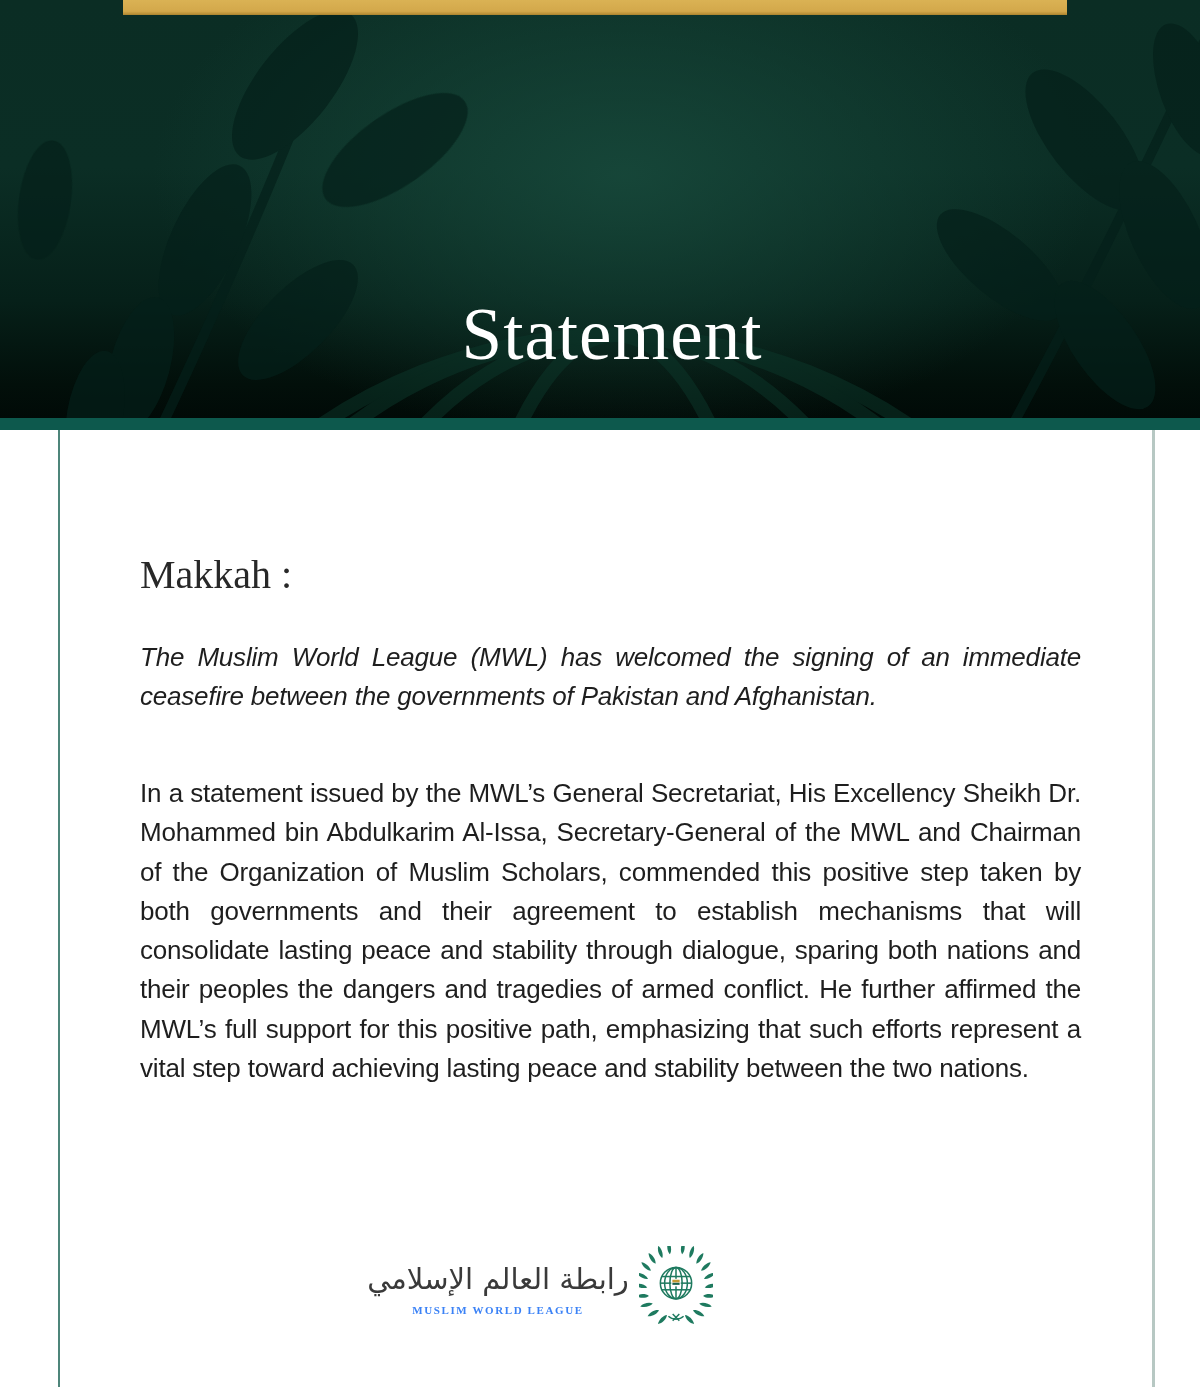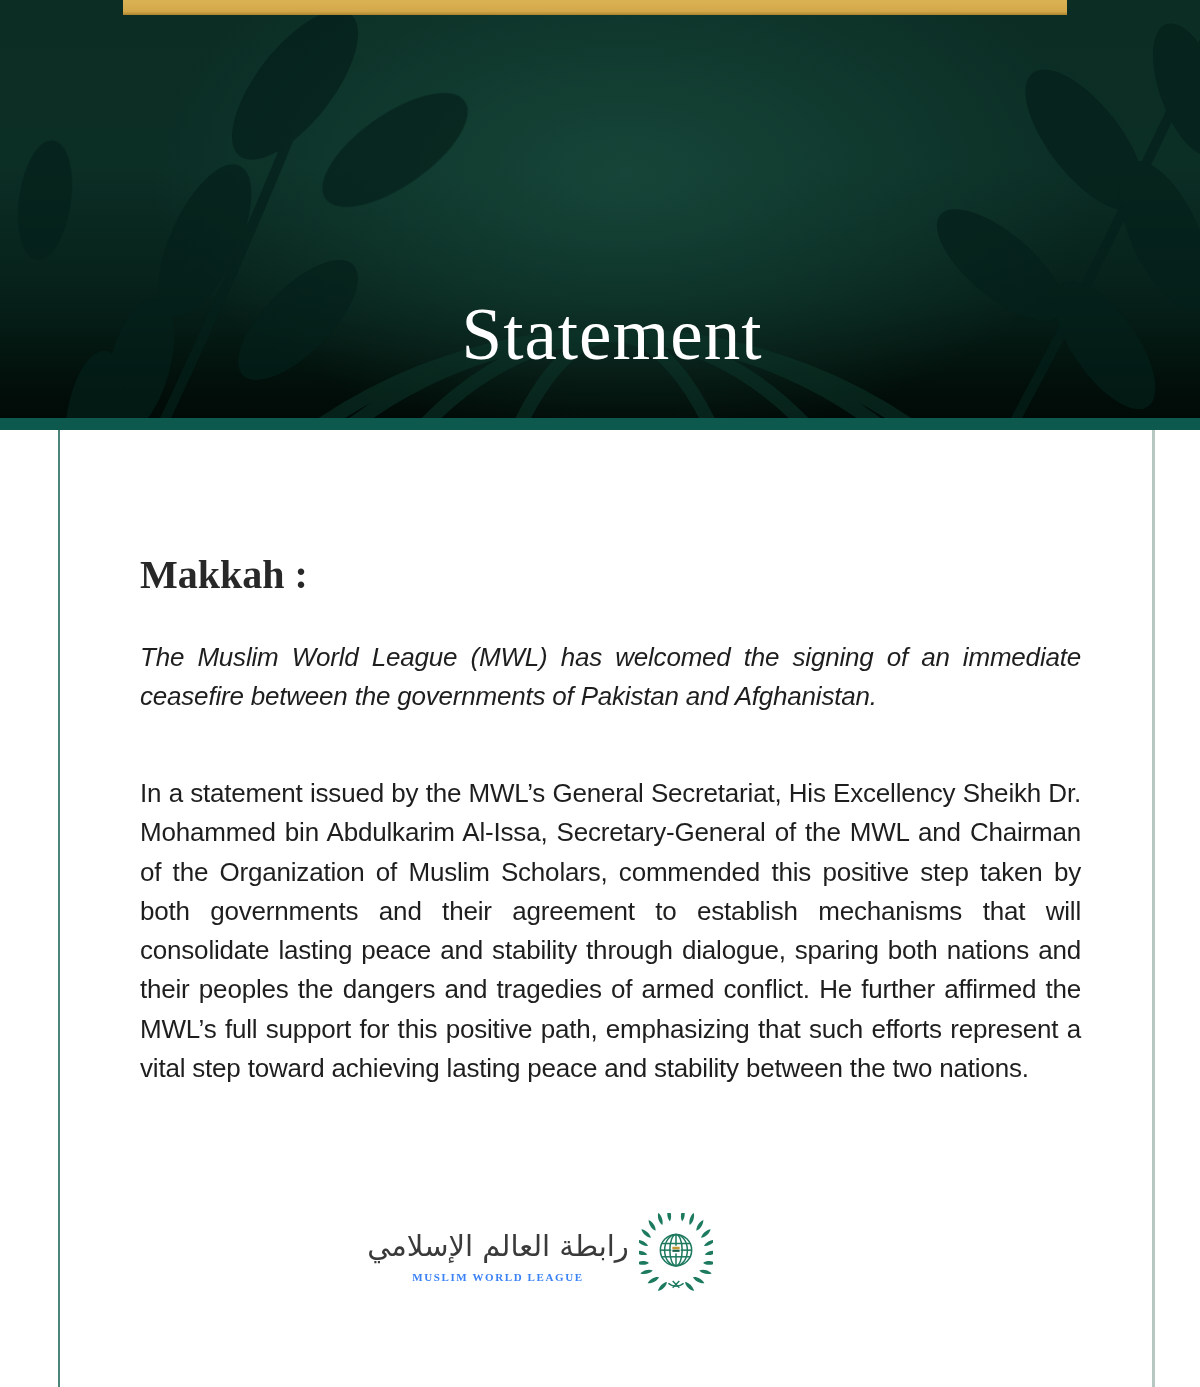--- a/index.html
+++ b/index.html
@@ -27,33 +27,33 @@
   .teal-band{
     position:absolute;left:0;top:418px;width:1200px;height:12px;
     background:#0d594d;
   }
   
   .main{position:absolute;left:0;top:430px;width:1200px;height:957px;background:#ffffff;}
   .rule-left{position:absolute;left:58px;top:0;width:2px;height:957px;background:#4e857a;}
   .rule-right{position:absolute;left:1152px;top:0;width:3px;height:957px;background:#b7c8c3;}
   .location-heading{
     position:absolute;left:140px;top:125px;margin:0;
-    font-family:"Liberation Serif",serif;font-weight:700;font-size:40px;line-height:40px;
+    font-family:"Liberation Serif",serif;font-weight:400;font-size:40px;line-height:40px;
     color:#282828;
   }
   .para{
     position:absolute;left:140px;width:941px;margin:0;
     font-size:26px;line-height:39.3px;letter-spacing:-0.2px;color:#1e1e1e;
     text-align:justify;
   }
   .para-1{top:208px;font-style:italic;}
   .para-2{top:344px;}
   
   .logo{
-    position:absolute;left:0;top:783px;width:1080px;
+    position:absolute;left:0;top:816px;width:1080px;
     display:flex;justify-content:center;align-items:center;gap:10px;
   }
   .logo-text{display:flex;flex-direction:column;align-items:center;}
   .logo-arabic{
     direction:rtl;font-family:"DejaVu Sans",sans-serif;
     font-size:29px;line-height:44px;color:#3a3a3a;white-space:nowrap;
   }
   .logo-latin{
     margin-top:3px;font-family:"Liberation Serif",serif;font-weight:700;
     font-size:11px;letter-spacing:1.6px;color:#3b82f6;white-space:nowrap;

